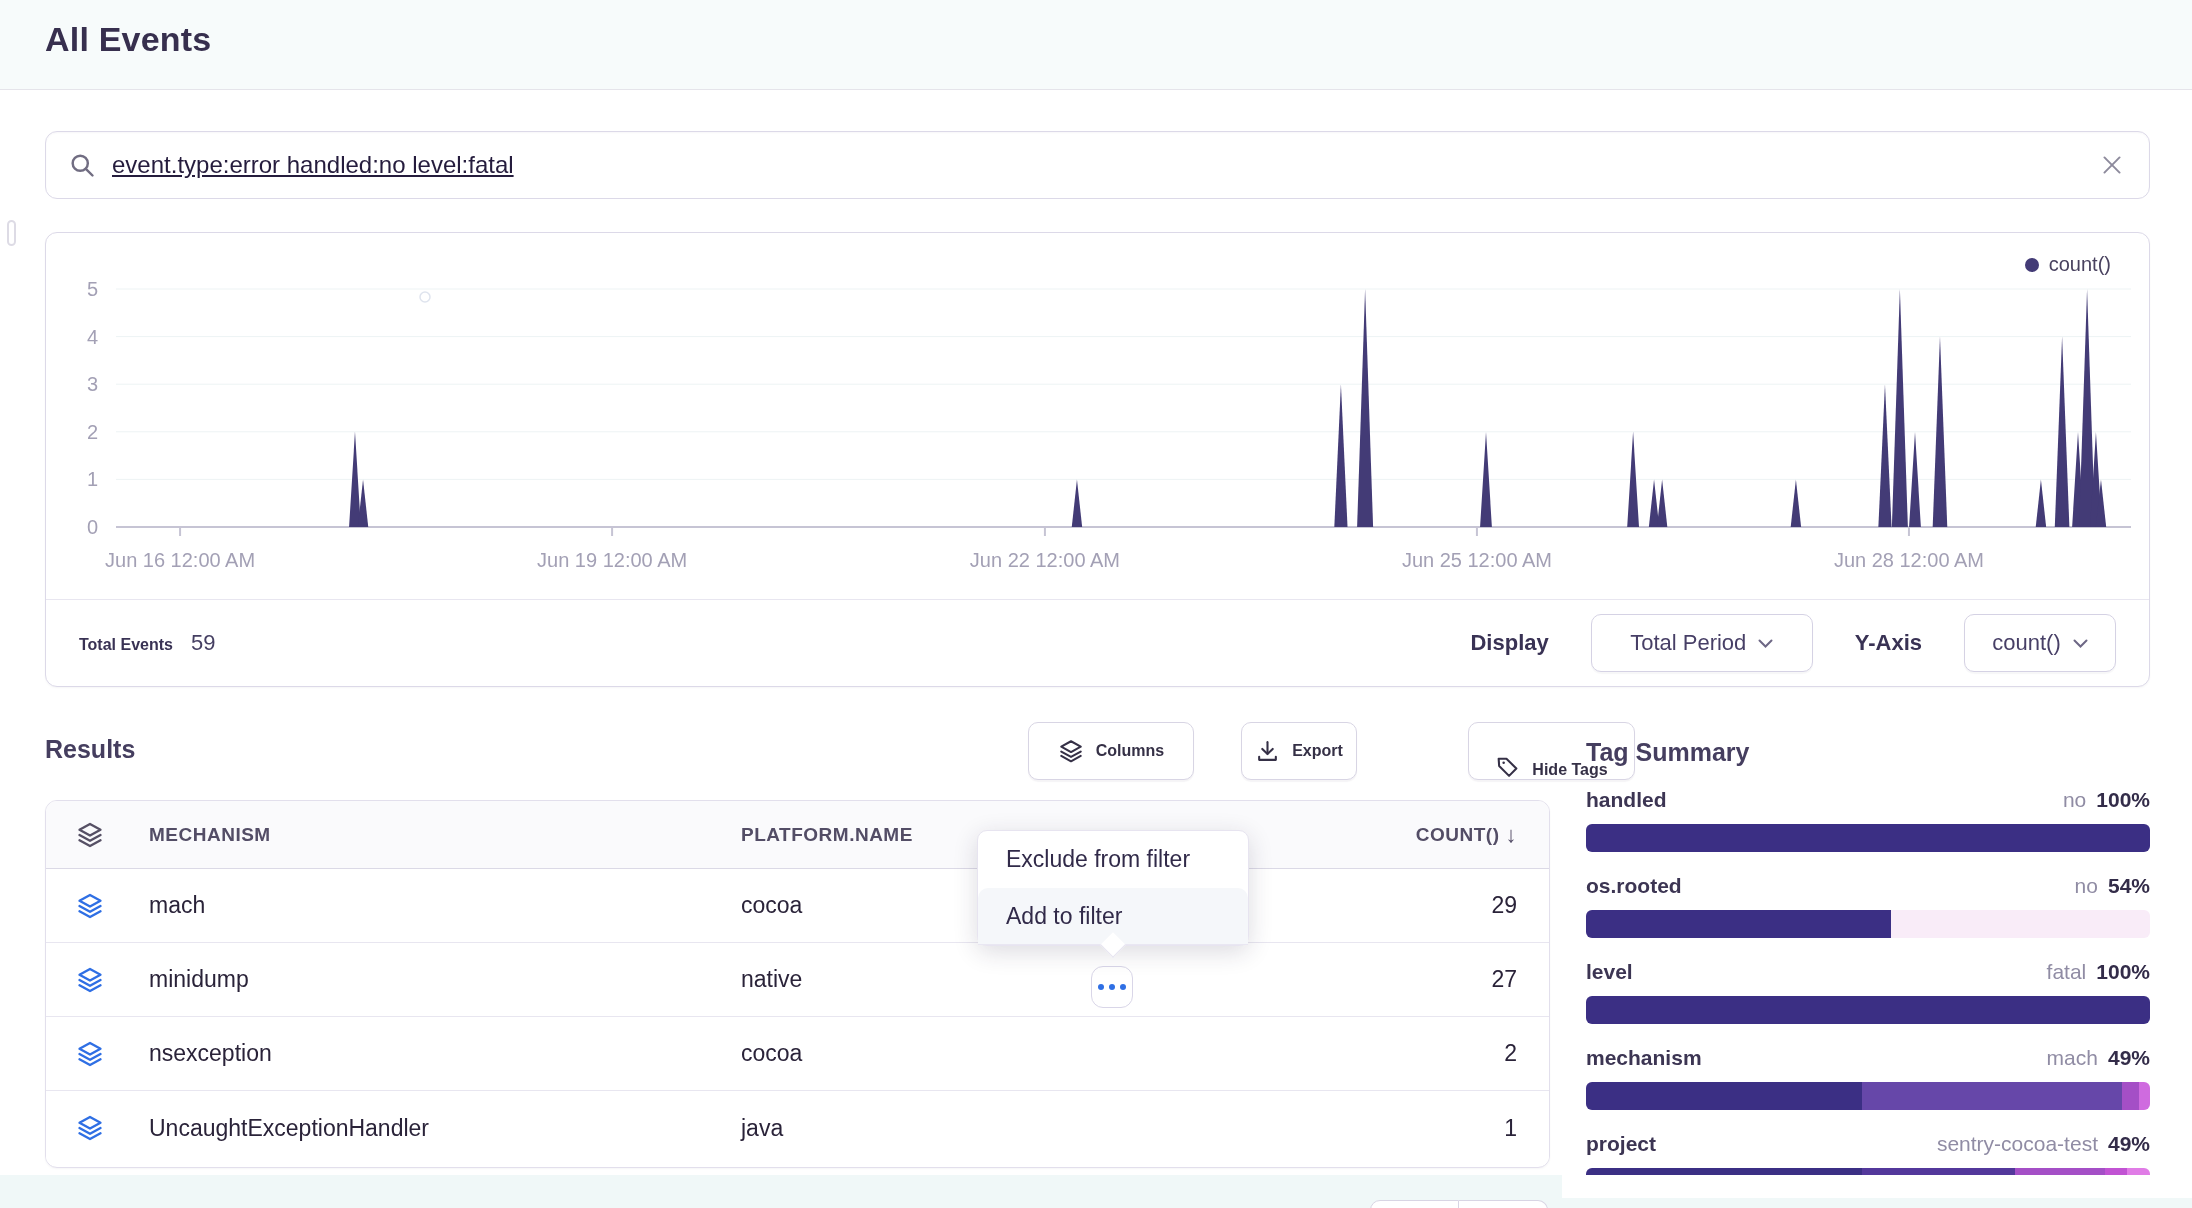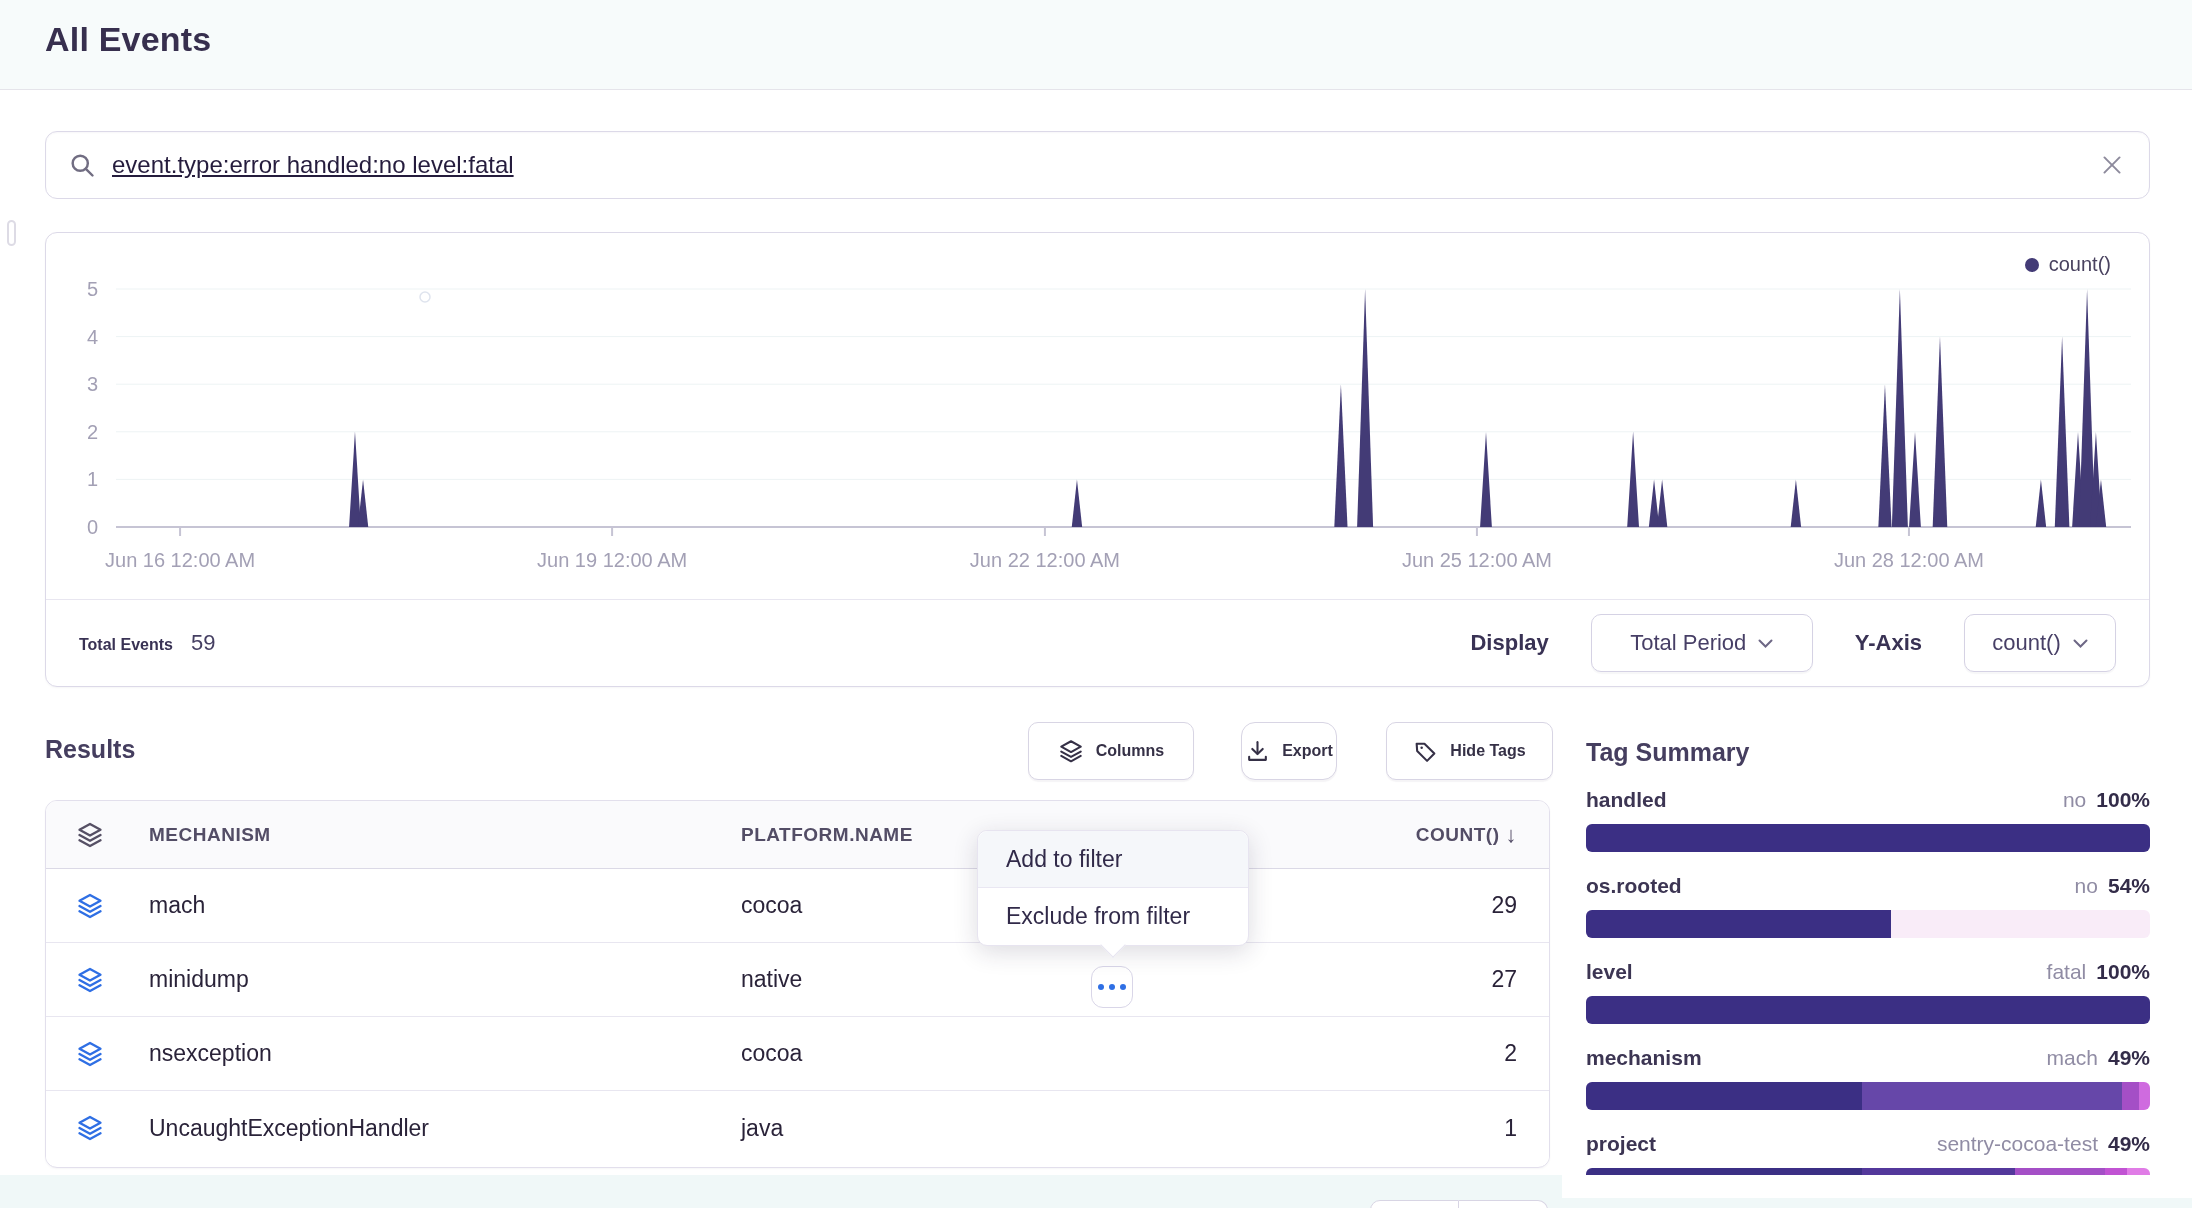--- a/index.html
+++ b/index.html
@@ -196,29 +196,29 @@
   <div class="results-heading">Results</div>
 
   <div class="toolbar-btn" style="left:1028px;width:166px;">
     <svg width="26" height="26" viewBox="0 0 24 24" fill="none" stroke="#353046" stroke-width="1.9" stroke-linejoin="round" stroke-linecap="round">
       <path d="M12 3 L21 8 L12 13 L3 8 Z"></path>
         <path d="M3 12.5 L12 17.5 L21 12.5"></path>
         <path d="M3 16.5 L12 21.5 L21 16.5"></path>
     </svg>
     <span>Columns</span>
   </div>
-  <div class="toolbar-btn" style="left:1241px;width:96px;border-radius:14px;">
+  <div class="toolbar-btn" style="left:1241px;width:116px;">
     <svg width="25" height="25" viewBox="0 0 24 24" fill="none" stroke="#353046" stroke-width="2" stroke-linecap="round" stroke-linejoin="round">
       <line x1="12" y1="3" x2="12" y2="14"></line>
         <polyline points="7,9.5 12,14.5 17,9.5"></polyline>
         <path d="M4 17 L4 20 L20 20 L20 17"></path>
     </svg>
     <span>Export</span>
   </div>
-  <div class="toolbar-btn" style="left:1386px;width:167px;">
+  <div class="toolbar-btn" style="left:1468px;width:167px;align-items:flex-end;">
     <svg width="25" height="25" viewBox="0 0 24 24" fill="none" stroke="#353046" stroke-width="2" stroke-linejoin="round">
       <path d="M3.5 4.5 L11 4.5 L20.5 14 L13.5 21 L4 11.5 Z"></path>
         <circle cx="8.3" cy="8.3" r="1.2" fill="#353046" stroke="none"></circle>
     </svg>
     <span>Hide Tags</span>
   </div>
 
   <div class="table-card">
     <div class="t-header">
       <span class="hicon">
@@ -278,22 +278,22 @@
         </div>
       </div>
   </div>
 
   <div class="ellipsis-btn">
       <i></i>
       <i></i>
       <i></i>
     </div>
   <div class="context-menu">
+    <div class="menu-item">Exclude from filter</div>
     <div class="menu-item first">Add to filter</div>
-    <div class="menu-item">Exclude from filter</div>
     <div class="menu-caret"></div>
   </div>
 
   <div class="tag-heading">Tag Summary</div>
   <div id="tag-list">
       <div class="tag-item" style="top: 788px;">
         <div class="tag-top">
           <span class="tag-name">handled</span>
           <span class="tag-right">
             <span class="tag-value">no</span>

